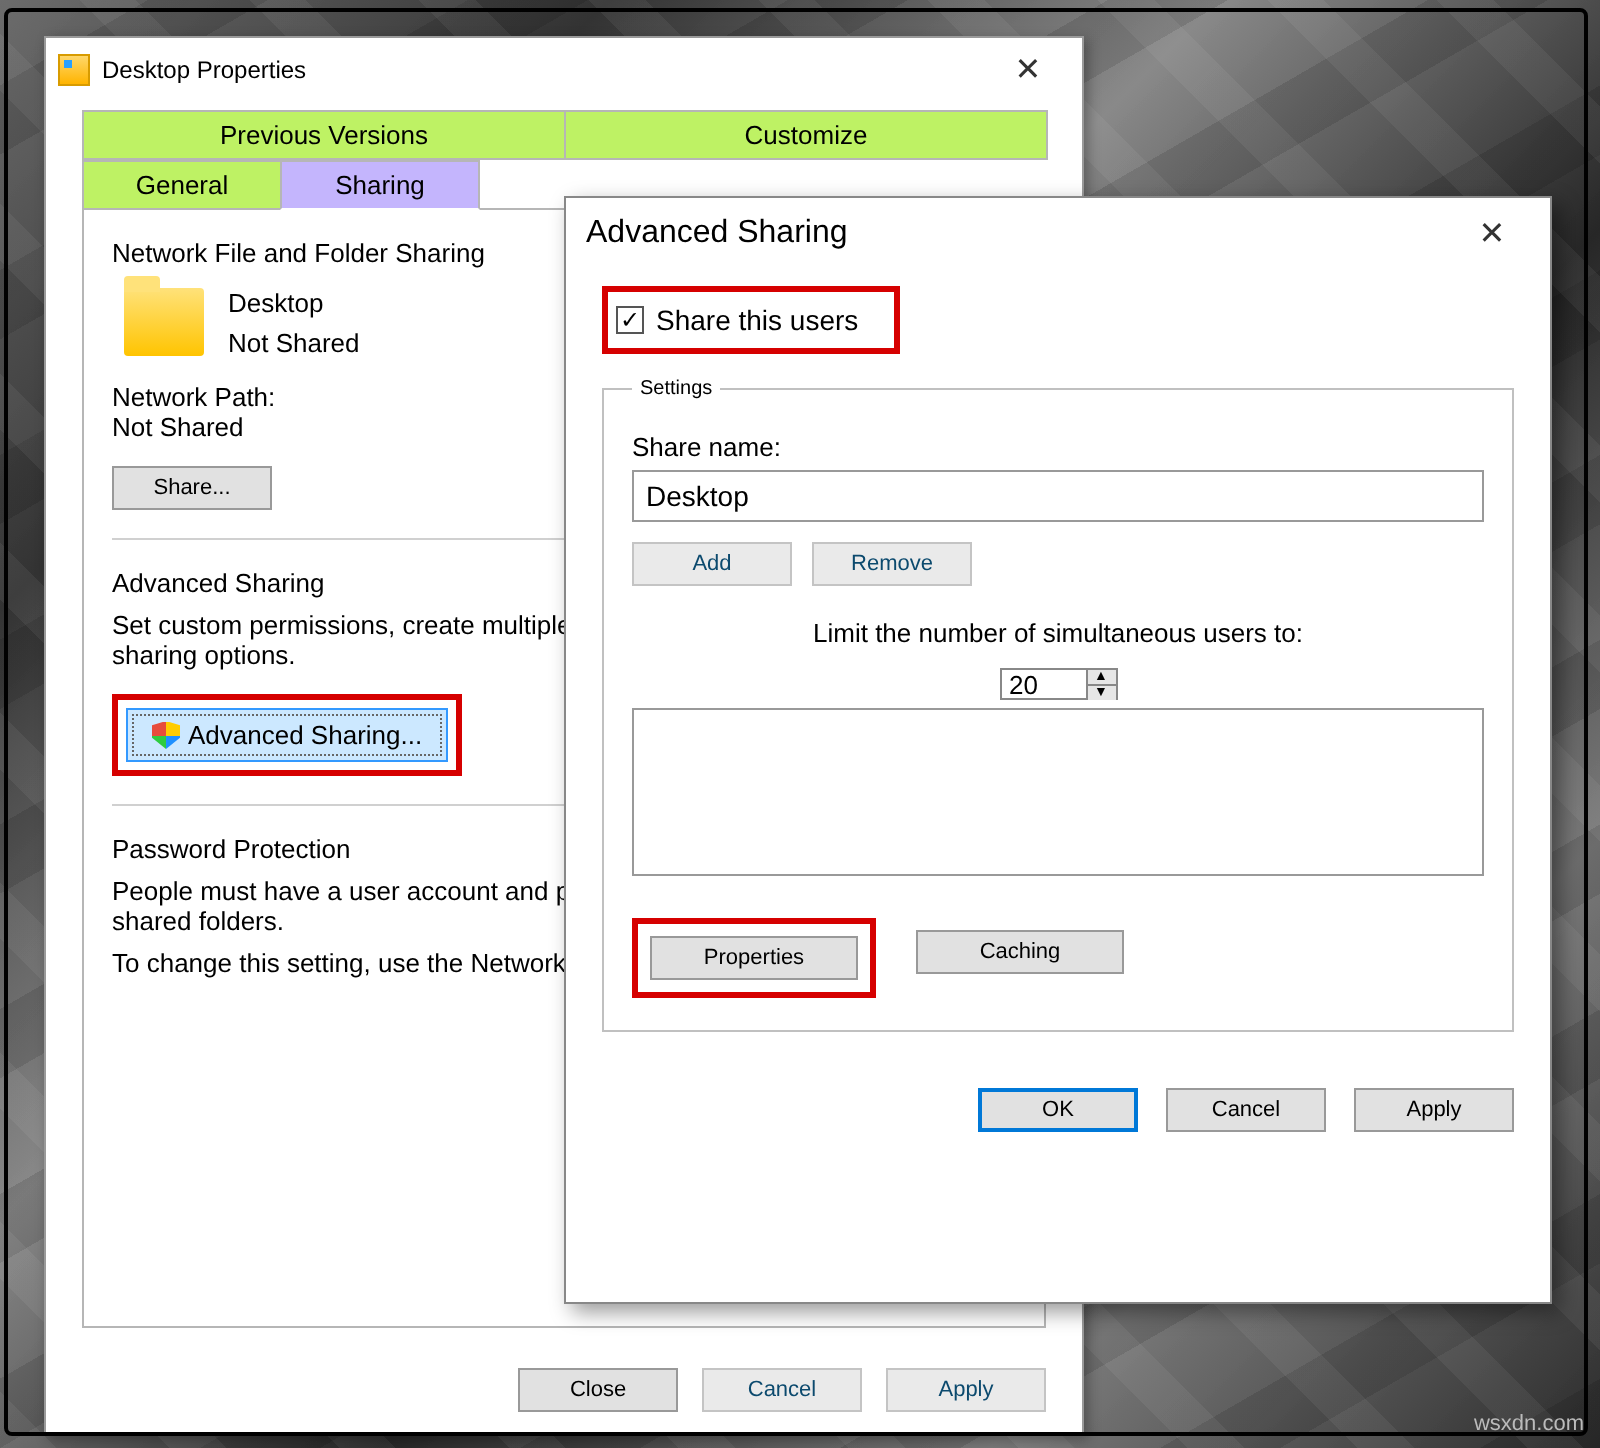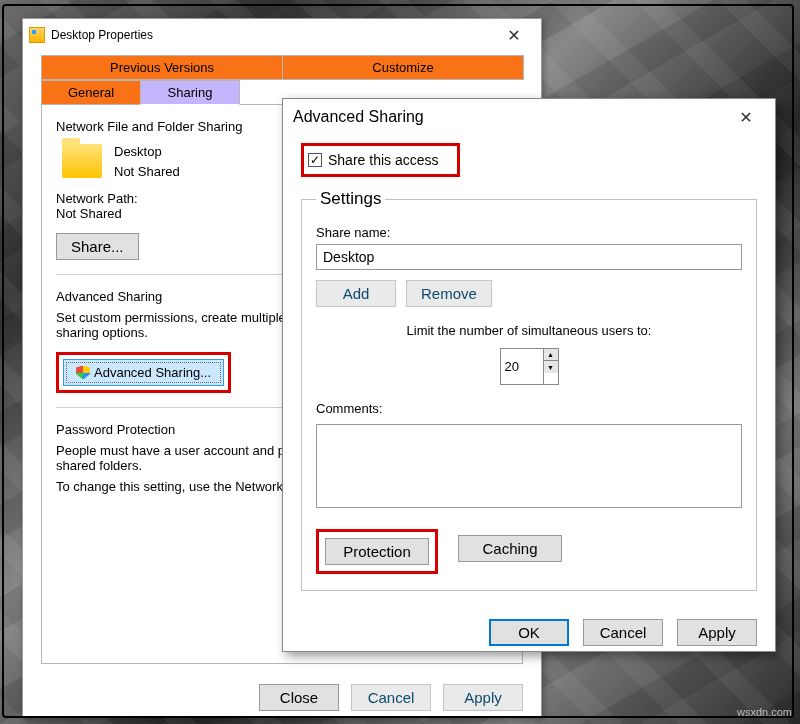--- a/index.html
+++ b/index.html
@@ -66,21 +66,21 @@
   .tabset {
     margin: 4px 18px 0 18px;
     position: relative;
   }
   .tabrow1, .tabrow2 { display:flex; }
   .tab {
     flex:1;
     border:1px solid #b6b6b6;
     padding: 4px 0;
     text-align:center;
-    background:#f97316;
+    background:#bef264;
     margin-right:-1px;
     font-size:13px;
   }
   .tabrow2 .tab { flex:none; width:100px; }
   .tab.active {
     background:#c4b5fd;
     border-bottom:1px solid #fff;
     position:relative; z-index:1;
   }
   .tabbody {
@@ -99,21 +99,21 @@
     margin-top:2px;
   }
   .folder-icon::before{content:"";position:absolute;left:0;top:-6px;width:18px;height:8px;background:#ffe27a;border-radius:2px 2px 0 0;}
   .kv { line-height:1.5; }
   .net-label { margin-top:8px;}
   .btn {
     background:#e1e1e1;
     border:1px solid #999;
     padding:4px 14px;
     font-family:inherit;
-    font-size:15px;
+    font-size:11px;
     min-width:80px;
     text-align:center;
     display:inline-flex;
     align-items:center;
     justify-content:center;
     gap:4px;
   }
   .btn.default { border:2px solid #0078d7; padding:3px 13px;margin-left:12px; }
   .btn.disabled { color:#0c4a6e; background:#eaeaea; border-color:#c4c4c4;}
   .hr { border-top:1px solid #d0d0d0; margin:14px 0;}
@@ -154,29 +154,29 @@
   .win-adv .title-text{font-size:16px;}
   .adv-body{padding:8px 18px 14px;}
   .share-chk-wrap{ display:inline-block; padding:6px 18px 6px 4px; }
   .chk { display:inline-flex; align-items:center; gap:6px; font-size:14px;}
   .chk .box{width:14px;height:14px;border:1px solid #555;display:flex;align-items:center;justify-content:center;font-size:12px;line-height:1;}
   fieldset.settings{
     border:1px solid #c0c0c0;
     margin:12px 0 0 0;
     padding:10px 14px 16px;
   }
-  fieldset.settings legend{padding:0 4px;font-size:17px;}
+  fieldset.settings legend{padding:0 4px;font-size:10px;}
   .field-label{margin:6px 0 4px;}
   .text-input{
     width:100%; padding:4px 6px;
     border:1px solid #999; font-family:inherit; font-size:14px;
   }
   .inline-btns{display:flex; gap:10px; margin-top:10px;}
   .limit-row{display:flex;align-items:center;gap:10px;margin-top:16px;flex-direction:column;}
-  .spinner{display:flex;align-items:stretch;border:1px solid #888;height:37px;}
+  .spinner{display:flex;align-items:stretch;border:1px solid #888;height:16px;}
   .spinner input{width:42px;border:none;padding:0 4px;font-size:13px;text-align:left;}
   .spinner .arrows{display:flex;flex-direction:column;border-left:1px solid #888;}
   .spinner .arrows div{width:14px;height:12px;display:flex;align-items:center;justify-content:center;font-size:7px;background:#e6e6e6;}
   .spinner .arrows div:first-child{border-bottom:1px solid #888;}
   textarea.comments{
     width:100%;height:84px;border:1px solid #999;resize:none;font-family:inherit;padding:4px;margin-top:4px;
   }
   .perm-row{display:flex;gap:20px;margin-top:18px;align-items:flex-start;}
   .perm-wrap{display:inline-block;padding:6px;}
   .adv-buttons{display:flex;gap:14px;justify-content:flex-end;padding:14px 18px;}
@@ -244,21 +244,21 @@
 
 <div class="win-adv">
   <div class="titlebar">
     <span class="title-text">Advanced Sharing</span>
     <span class="close-x">✕</span>
   </div>
   <div class="adv-body">
     <span class="red-box share-chk-wrap">
       <label class="chk">
         <span class="box">✓</span>
-        <span>Share this access</span>
+        <span>Share this users</span>
       </label>
     </span>
 
     <fieldset class="settings">
       <legend>Settings</legend>
       <div class="field-label">Share name:</div>
       <input class="text-input" value="Desktop" style="">
       <div class="inline-btns">
         <button class="btn disabled">Add</button>
         <button class="btn disabled">Remove</button>
@@ -266,25 +266,24 @@
       <div class="limit-row">
         <span style="flex:1">Limit the number of simultaneous users to:</span>
         <span class="spinner">
           <input value="20" style="">
           <span class="arrows">
             <div>▲</div>
             <div>▼</div>
           </span>
         </span>
       </div>
-      <div class="field-label" style="margin-top:16px;">Comments:</div>
       <textarea class="comments" style=""></textarea>
       <div class="perm-row">
         <span class="red-box perm-wrap">
-          <button class="btn" style="min-width:104px">Protection</button>
+          <button class="btn" style="min-width:104px">Properties</button>
         </span>
         <button class="btn" style="min-width:104px;margin-top:6px">Caching</button>
       </div>
     </fieldset>
   </div>
   <div class="adv-buttons">
     <button class="btn default">OK</button>
     <button class="btn">Cancel</button>
     <button class="btn">Apply</button>
   </div>

